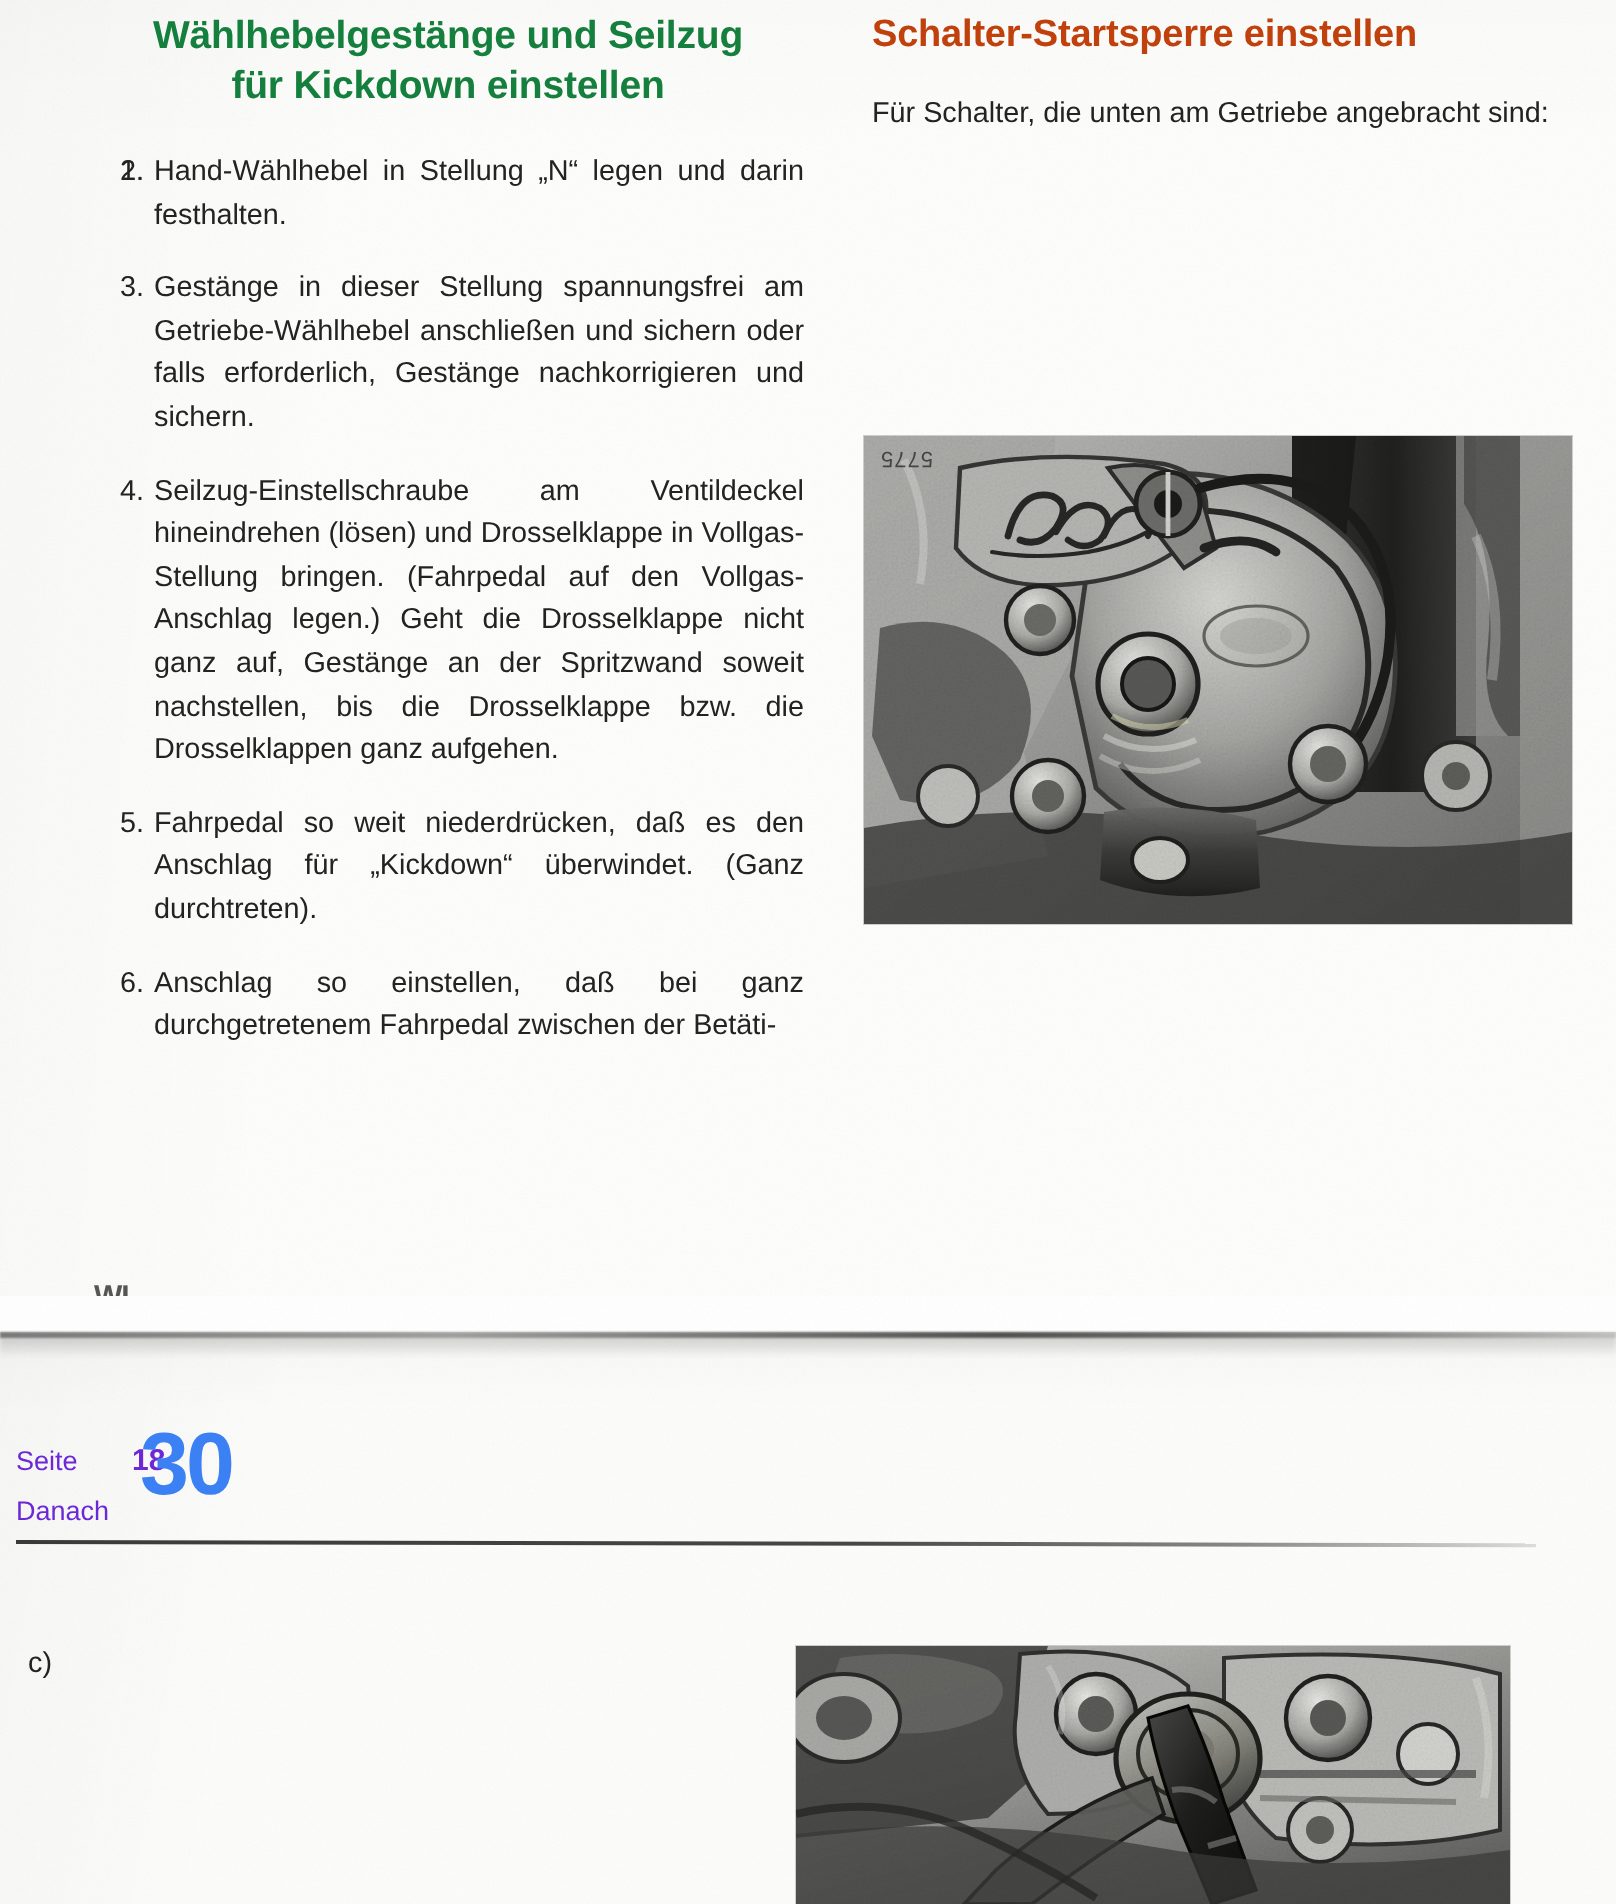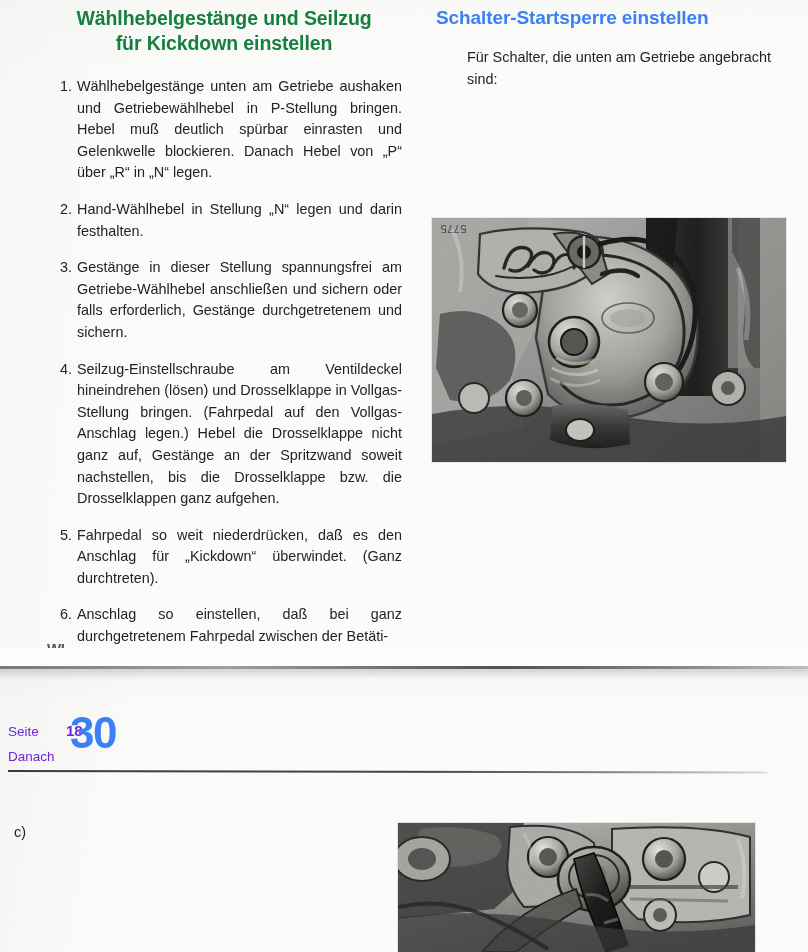--- a/index.html
+++ b/index.html
@@ -74,29 +74,29 @@
     line-height: 25px;
     text-align: center;
     letter-spacing: -0.1px;
     color: #15803d;
   }
   .h2 {
     font-size: 19px;
     font-weight: bold;
     line-height: 24px;
     letter-spacing: -0.1px;
-    color: #3b82f6;
+    color: #c2410c;
   }
   .body {
     font-size: 14.4px;
     line-height: 21.6px;
     color: #232323;
     text-align: justify;
   }
-  .body-left { text-align: left; margin-left: 31px; }
+  .body-left { text-align: left; }
 
   
   ol.steps, ul.steps {
     margin: 0; padding: 0; list-style: none;
   }
   .step {
     position: relative;
     padding-left: 31px;
     margin-bottom: 15px;
     text-align: justify;
@@ -225,33 +225,32 @@
 <div id="col-left">
 
   <div id="title-block">
     <div class="h1">Wählhebelgestänge und Seilzug</div>
     <div class="h1">für Kickdown einstellen</div>
   </div>
 
   <ol class="steps" id="left-steps">
     <li class="step body">
       <span class="marker">1.</span>
-      <span>Wählhebelgestänge unten am Getriebe aushaken und Getriebewählhebel in P-Stellung bringen. Hebel muß deutlich spürbar einrasten und Gelenkwelle blockieren. Danach Hebel von „P“ über „R“ in „N“ legen.</span>
     </li>
     <li class="step body">
       <span class="marker">2.</span>
       <span>Hand-Wählhebel in Stellung „N“ legen und darin festhalten.</span>
     </li>
     <li class="step body">
       <span class="marker">3.</span>
-      <span>Gestänge in dieser Stellung spannungsfrei am Getriebe-Wählhebel anschließen und sichern oder falls erforderlich, Gestänge durchgetretenem und sichern.</span>
+      <span>Gestänge in dieser Stellung spannungsfrei am Getriebe-Wählhebel anschließen und sichern oder falls erforderlich, Gestänge nachkorrigieren und sichern.</span>
     </li>
     <li class="step body">
       <span class="marker">4.</span>
-      <span>Seilzug-Einstellschraube am Ventildeckel hineindrehen (lösen) und Drosselklappe in Vollgas-Stellung bringen. (Fahrpedal auf den Vollgas-Anschlag legen.) Hebel die Drosselklappe nicht ganz auf, Gestänge an der Spritzwand soweit nachstellen, bis die Drosselklappe bzw. die Drosselklappen ganz aufgehen.</span>
+      <span>Seilzug-Einstellschraube am Ventildeckel hineindrehen (lösen) und Drosselklappe in Vollgas-Stellung bringen. (Fahrpedal auf den Vollgas-Anschlag legen.) Geht die Drosselklappe nicht ganz auf, Gestänge an der Spritzwand soweit nachstellen, bis die Drosselklappe bzw. die Drosselklappen ganz aufgehen.</span>
     </li>
     <li class="step body">
       <span class="marker">5.</span>
       <span>Fahrpedal so weit niederdrücken, daß es den Anschlag für „Kickdown“ überwindet. (Ganz durchtreten).</span>
     </li>
     <li class="step body">
       <span class="marker">6.</span>
       <span>Anschlag so einstellen, daß bei ganz durchgetretenem Fahrpedal zwischen der Betäti-</span>
     </li>
   </ol>

